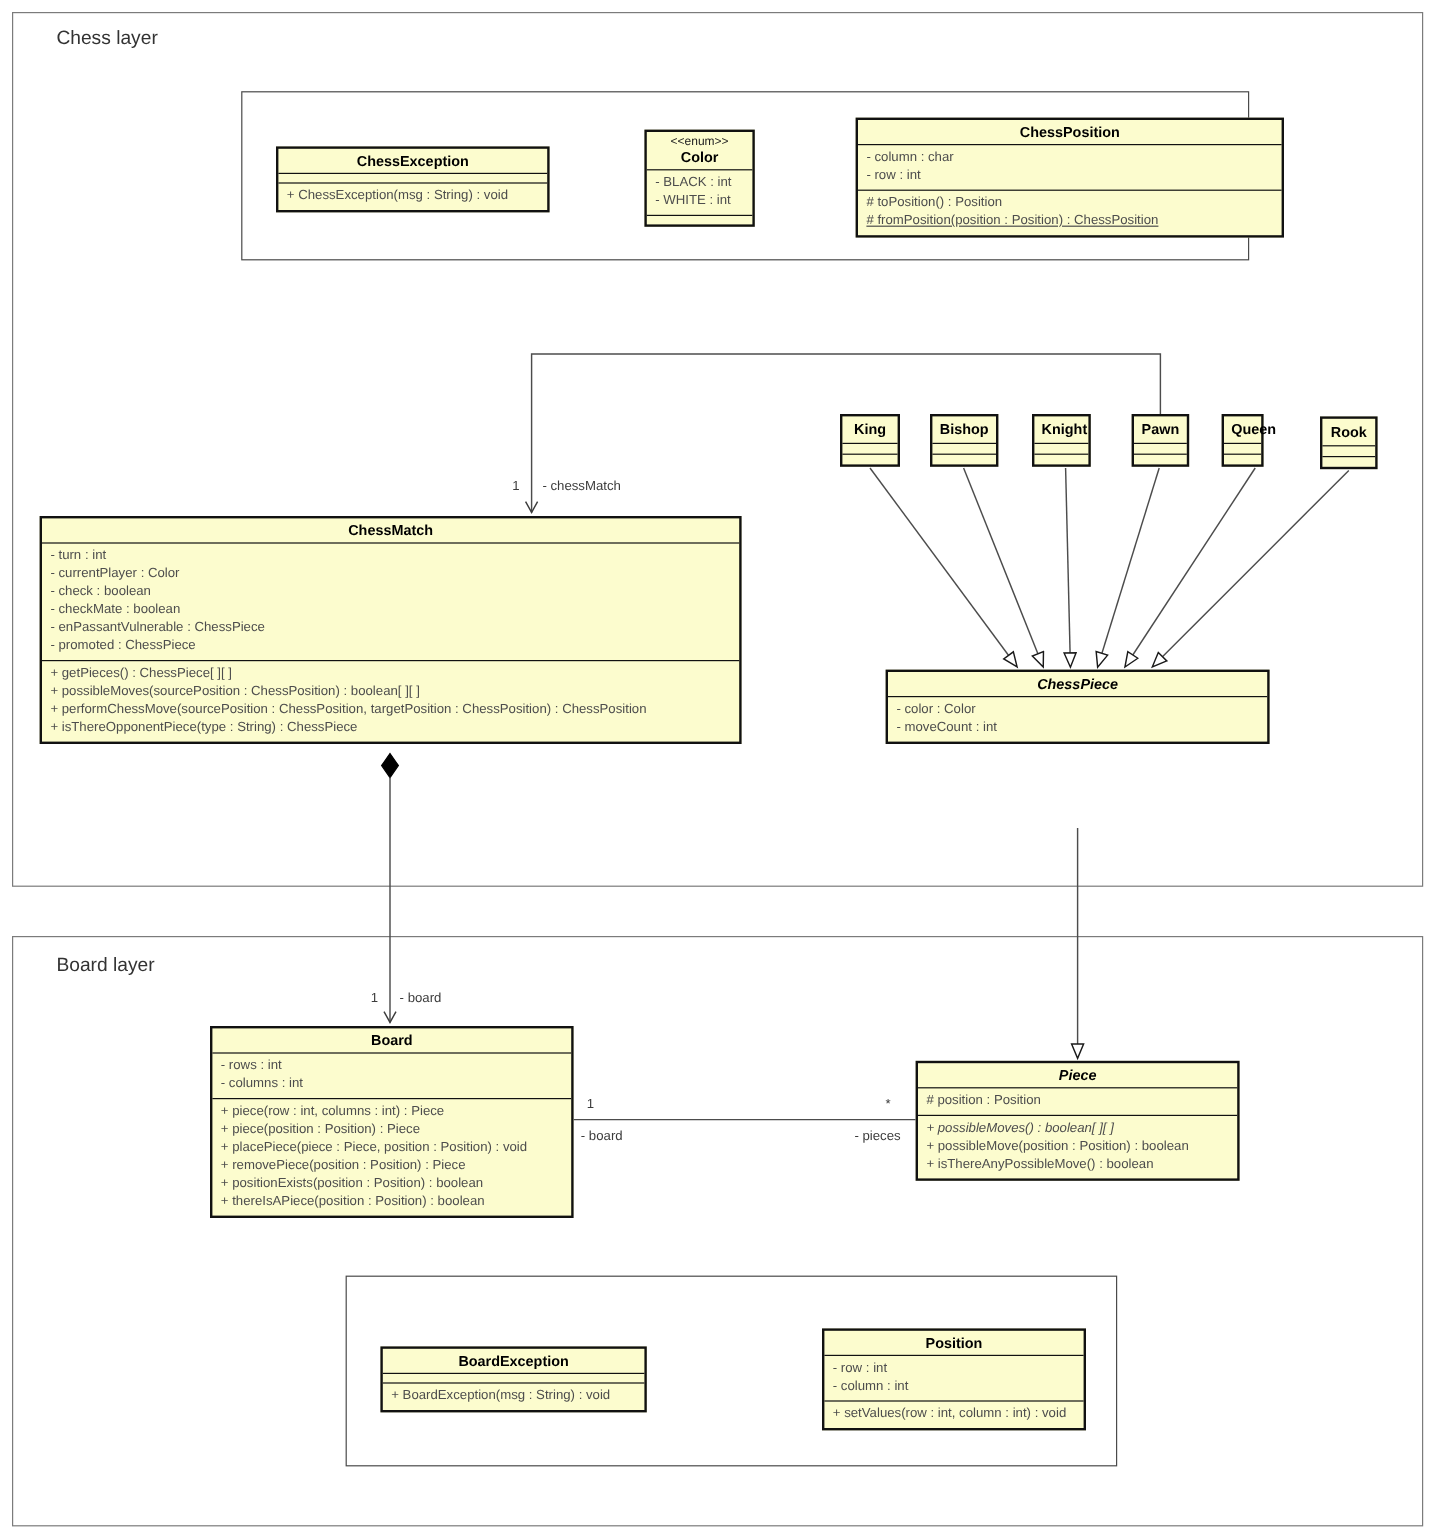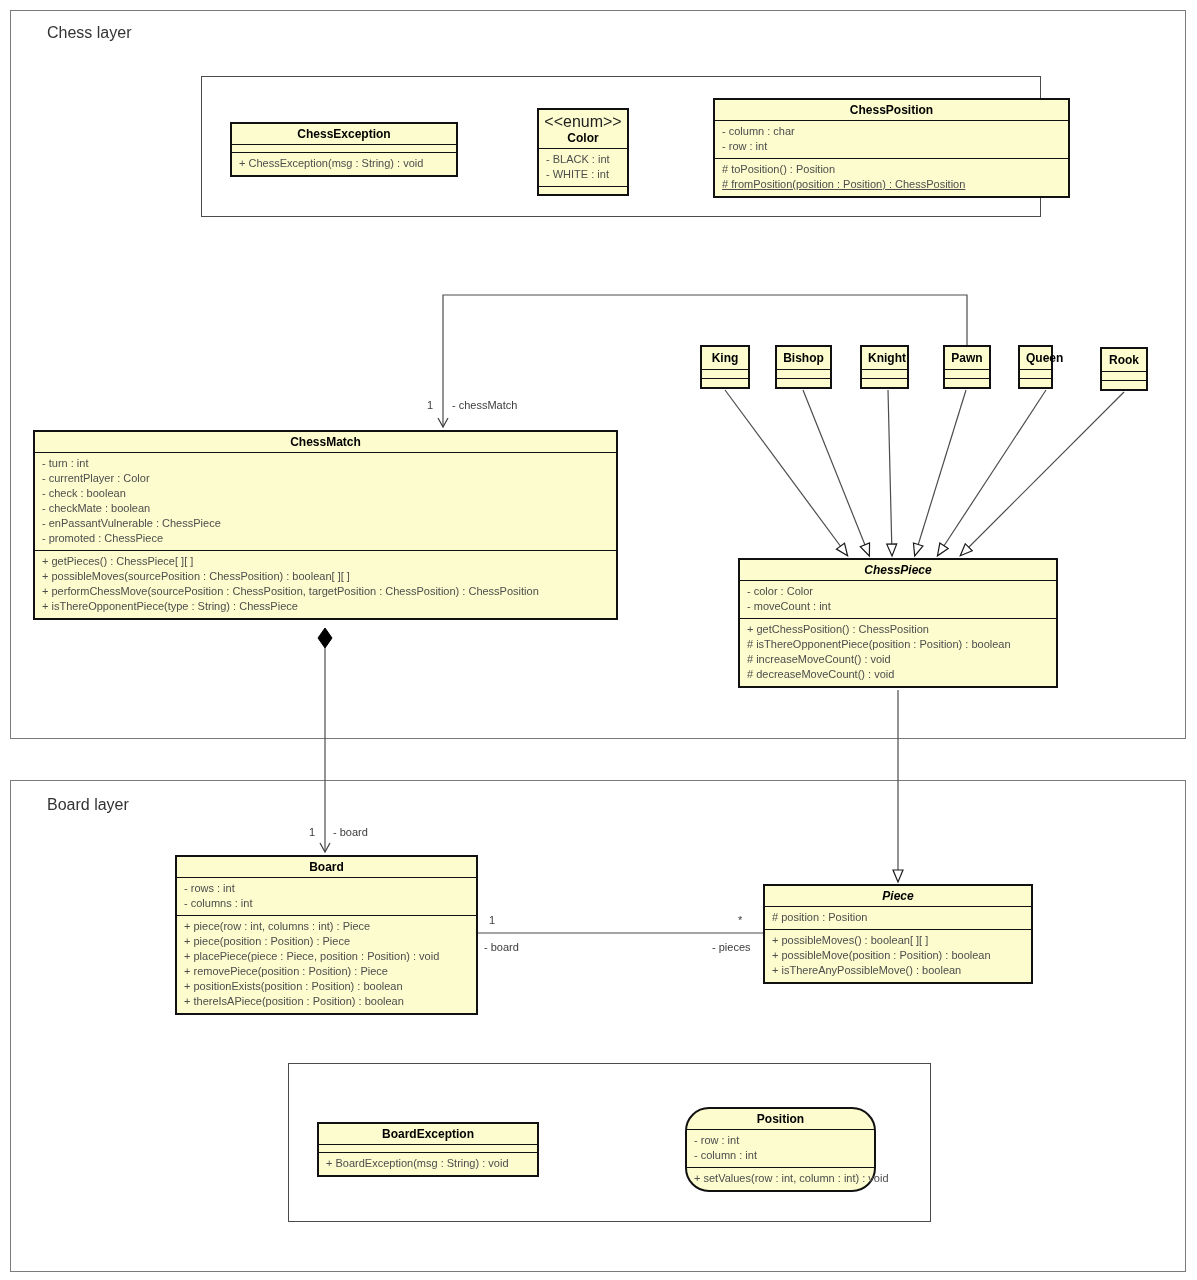--- a/index.html
+++ b/index.html
@@ -3,26 +3,26 @@
 <meta charset="utf-8">
 <style>
   html,body{margin:0;padding:0;background:#fff;}
   #canvas{position:relative;width:1197px;height:1280px;background:#fff;
           font-family:"Liberation Sans", sans-serif;overflow:hidden;}
   .frame{position:absolute;border:1px solid #7b7b7b;background:transparent;}
   .frame-label{position:absolute;font-size:16px;color:#333;}
   .groupbox{position:absolute;border:1px solid #4a4a4a;background:transparent;}
   .uml-class{position:absolute;background:#FCFCCE;border:2px solid #111;box-sizing:border-box;z-index:2;}
   .uml-title{font-size:12px;font-weight:bold;color:#000;text-align:center;padding:3px 4px 3px 4px;white-space:nowrap;}
-  .uml-stereo{font-size:16px;font-weight:normal;color:#222;text-align:center;padding-top:3px;white-space:nowrap;}
+  .uml-stereo{font-size:10px;font-weight:normal;color:#222;text-align:center;padding-top:3px;white-space:nowrap;}
   .uml-compart{border-top:1px solid #111;padding:3px 0 4px 7px;}
   .uml-empty{border-top:1px solid #111;height:7px;}
   .member{font-size:11px;line-height:15px;color:#4d4d4d;white-space:nowrap;}
   .member.static{text-decoration:underline;}
-  .member.abstract{}
+  .member.abstract{font-style:italic;}
   .abstract-title{font-style:italic;}
   .mini .uml-title{padding:4px 6px;}
   .mini .uml-empty{height:8px;}
   .edge-label{position:absolute;font-size:11px;color:#3c3c3c;white-space:nowrap;z-index:4;}
   svg.wires{position:absolute;left:0;top:0;z-index:3;pointer-events:none;}
 </style>
 </head>
 <body>
 
 <div id="canvas">
@@ -114,26 +114,20 @@
     <div class="uml-empty"></div>
     <div class="uml-empty"></div>
   </div>
 
   <div class="uml-class" style="left:738px;top:558px;width:320px;">
     <div class="uml-title abstract-title">ChessPiece</div>
     <div class="uml-compart">
       <div class="member">- color : Color</div>
       <div class="member">- moveCount : int</div>
     </div>
-    <div class="uml-compart">
-      <div class="member">+ getChessPosition() : ChessPosition</div>
-      <div class="member"># isThereOpponentPiece(position : Position) : boolean</div>
-      <div class="member"># increaseMoveCount() : void</div>
-      <div class="member"># decreaseMoveCount() : void</div>
-    </div>
   </div>
 
   <div class="uml-class" style="left:175px;top:855px;width:303px;">
     <div class="uml-title">Board</div>
     <div class="uml-compart">
       <div class="member">- rows : int</div>
       <div class="member">- columns : int</div>
     </div>
     <div class="uml-compart">
       <div class="member">+ piece(row : int, columns : int) : Piece</div>
@@ -158,21 +152,21 @@
   </div>
 
   <div class="uml-class" style="left:317px;top:1122px;width:222px;">
     <div class="uml-title">BoardException</div>
     <div class="uml-empty"></div>
     <div class="uml-compart">
       <div class="member">+ BoardException(msg : String) : void</div>
     </div>
   </div>
 
-  <div class="uml-class" style="left:685px;top:1107px;width:191px;border-radius:24px;">
+  <div class="uml-class" style="left:685px;top:1107px;width:220px;">
     <div class="uml-title">Position</div>
     <div class="uml-compart">
       <div class="member">- row : int</div>
       <div class="member">- column : int</div>
     </div>
     <div class="uml-compart">
       <div class="member">+ setValues(row : int, column : int) : void</div>
     </div>
   </div>
 

